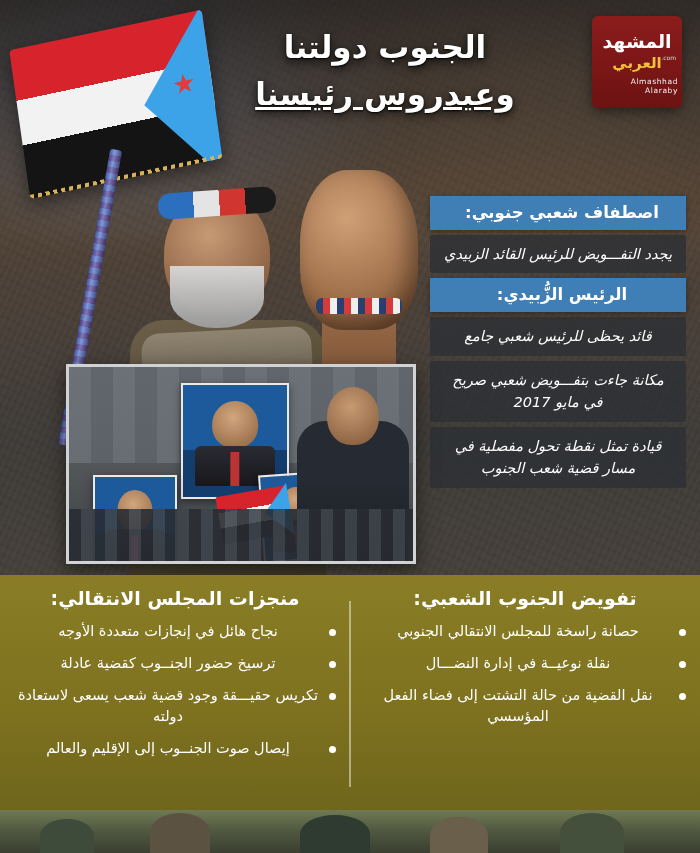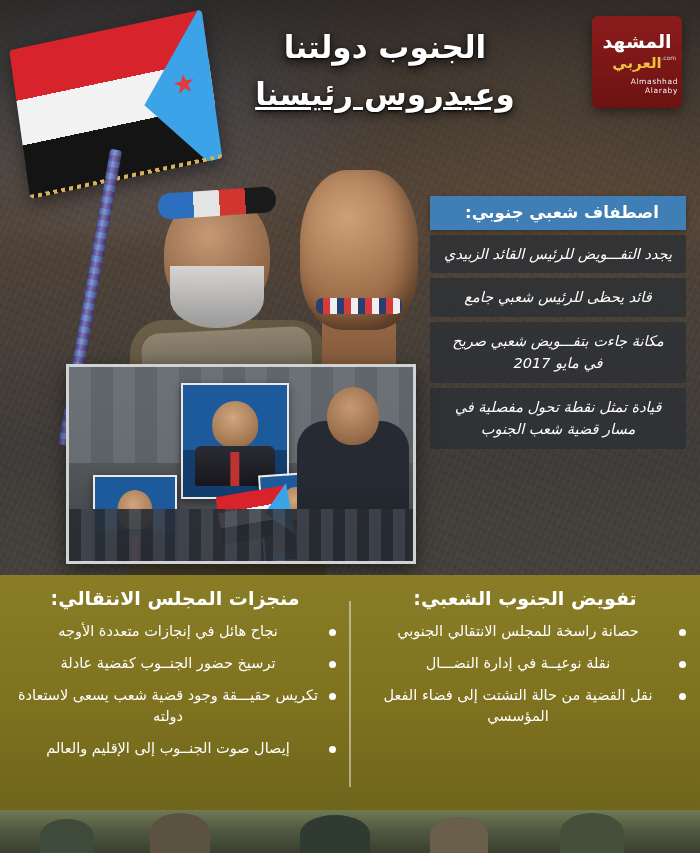--- a/index.html
+++ b/index.html
@@ -328,20 +328,21 @@
 
   <div class="title">
     <span>الجنوب دولتنا</span>
     <span class="l2">وعيدروس رئيسنا</span>
   </div>
 
   <div class="right-col">
     <div class="sec-head">اصطفاف شعبي جنوبي:</div>
     <div class="fact">يجدد التفـــويض للرئيس القائد الزبيدي</div>
 
+    <div class="sec-head alt">الرئيس الزُّبيدي:</div>
     <div class="fact">قائد يحظى للرئيس شعبي جامع</div>
     <div class="fact">مكانة جاءت بتفـــويض شعبي صريح في مايو 2017</div>
     <div class="fact">قيادة تمثل نقطة تحول مفصلية في مسار قضية شعب الجنوب</div>
   </div>
 
   <div class="collage">
     <div class="sky"></div>
     <div class="wall"></div>
 
     <div class="portrait p1">

